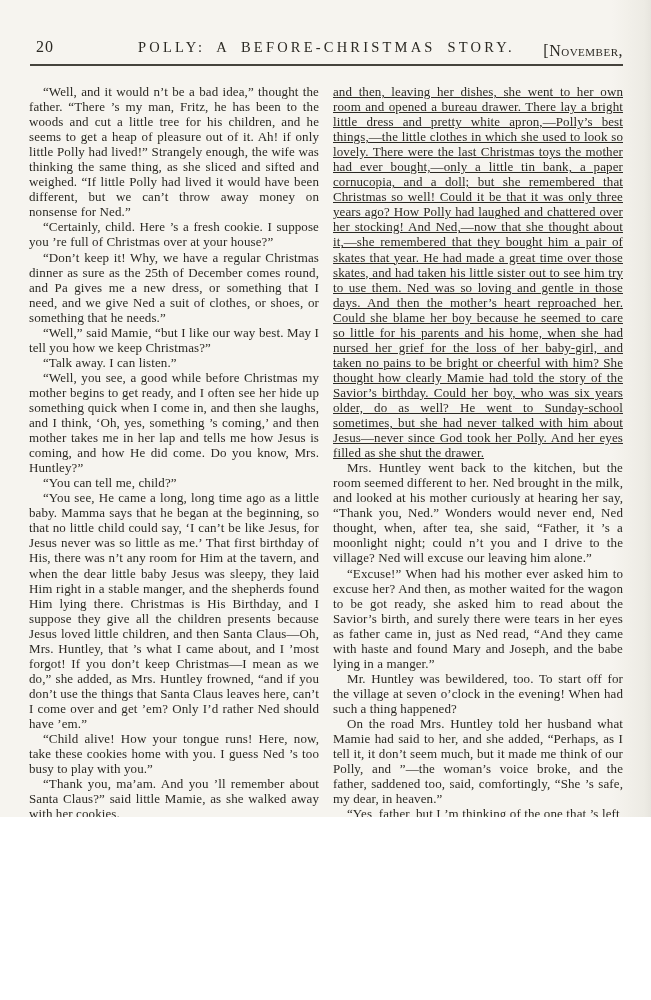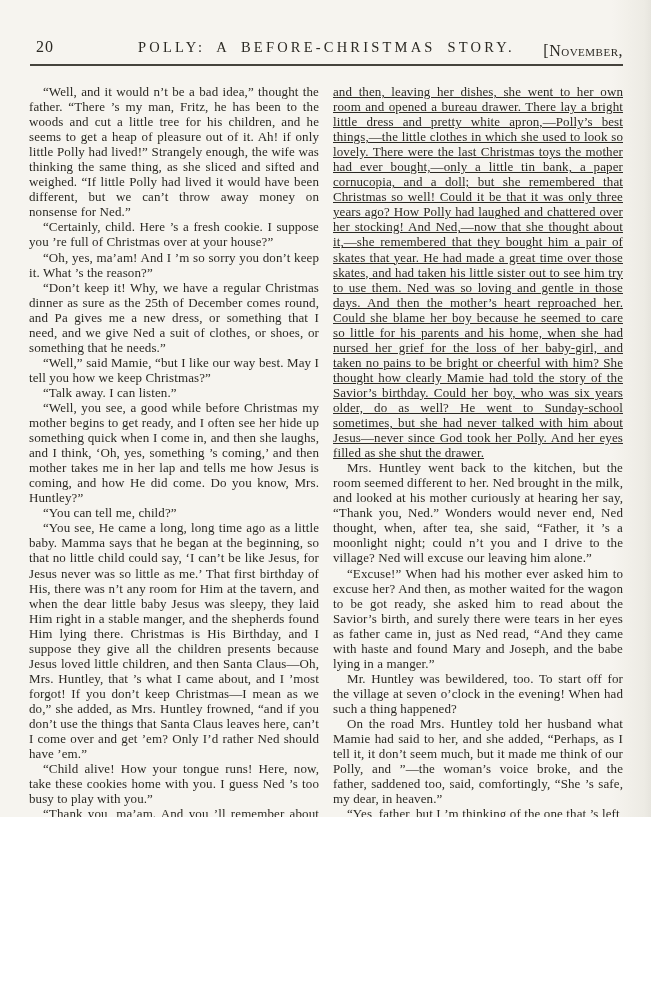--- a/index.html
+++ b/index.html
@@ -89,21 +89,20 @@
   <header class="page-header">
     <span class="page-number">20</span>
     <span class="running-title">POLLY: A BEFORE-CHRISTMAS STORY.</span>
     <span class="issue-label">[November,</span>
   </header>
   <div class="header-rule"></div>
   <main class="text-body">
     <section class="col">
         <p class="para">“Well, and it would n’t be a bad idea,” thought the father. “There ’s my man, Fritz, he has been to the woods and cut a little tree for his children, and he seems to get a heap of pleasure out of it. Ah! if only little Polly had lived!” Strangely enough, the wife was thinking the same thing, as she sliced and sifted and weighed. “If little Polly had lived it would have been different, but we can’t throw away money on nonsense for Ned.”</p>
         <p class="para">“Certainly, child. Here ’s a fresh cookie. I suppose you ’re full of Christmas over at your house?”</p>
-        <p class="para">“Oh, yes, ma’am! And I ’m so sorry you don’t keep it. What ’s the reason?”</p>
         <p class="para">“Don’t keep it! Why, we have a regular Christmas dinner as sure as the 25th of December comes round, and Pa gives me a new dress, or something that I need, and we give Ned a suit of clothes, or shoes, or something that he needs.”</p>
         <p class="para">“Well,” said Mamie, “but I like our way best. May I tell you how we keep Christmas?”</p>
         <p class="para">“Talk away. I can listen.”</p>
         <p class="para">“Well, you see, a good while before Christmas my mother begins to get ready, and I often see her hide up something quick when I come in, and then she laughs, and I think, ‘Oh, yes, something ’s coming,’ and then mother takes me in her lap and tells me how Jesus is coming, and how He did come. Do you know, Mrs. Huntley?”</p>
         <p class="para">“You can tell me, child?”</p>
         <p class="para">“You see, He came a long, long time ago as a little baby. Mamma says that he began at the beginning, so that no little child could say, ‘I can’t be like Jesus, for Jesus never was so little as me.’ That first birthday of His, there was n’t any room for Him at the tavern, and when the dear little baby Jesus was sleepy, they laid Him right in a stable manger, and the shepherds found Him lying there. Christmas is His Birthday, and I suppose they give all the children presents because Jesus loved little children, and then Santa Claus—Oh, Mrs. Huntley, that ’s what I came about, and I ’most forgot! If you don’t keep Christmas—I mean as we do,” she added, as Mrs. Huntley frowned, “and if you don’t use the things that Santa Claus leaves here, can’t I come over and get ’em? Only I’d rather Ned should have ’em.”</p>
         <p class="para">“Child alive! How your tongue runs! Here, now, take these cookies home with you. I guess Ned ’s too busy to play with you.”</p>
         <p class="para">“Thank you, ma’am. And you ’ll remember about Santa Claus?” said little Mamie, as she walked away with her cookies.</p>
         <p class="para">Mrs. Huntley worked on for a few minutes longer,</p>
       </section>

